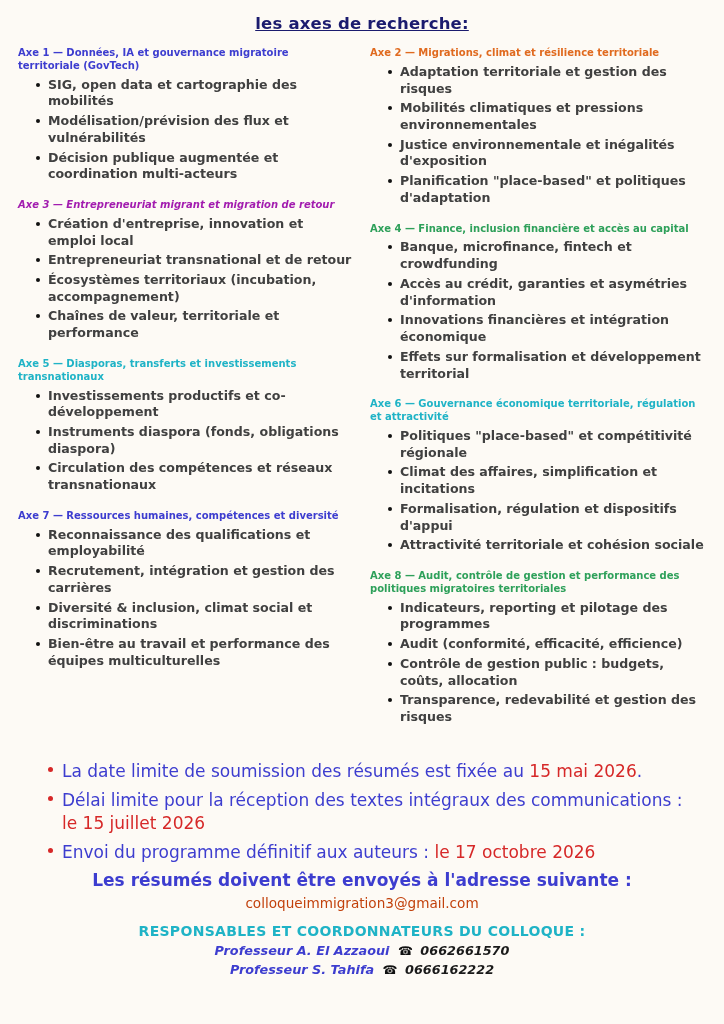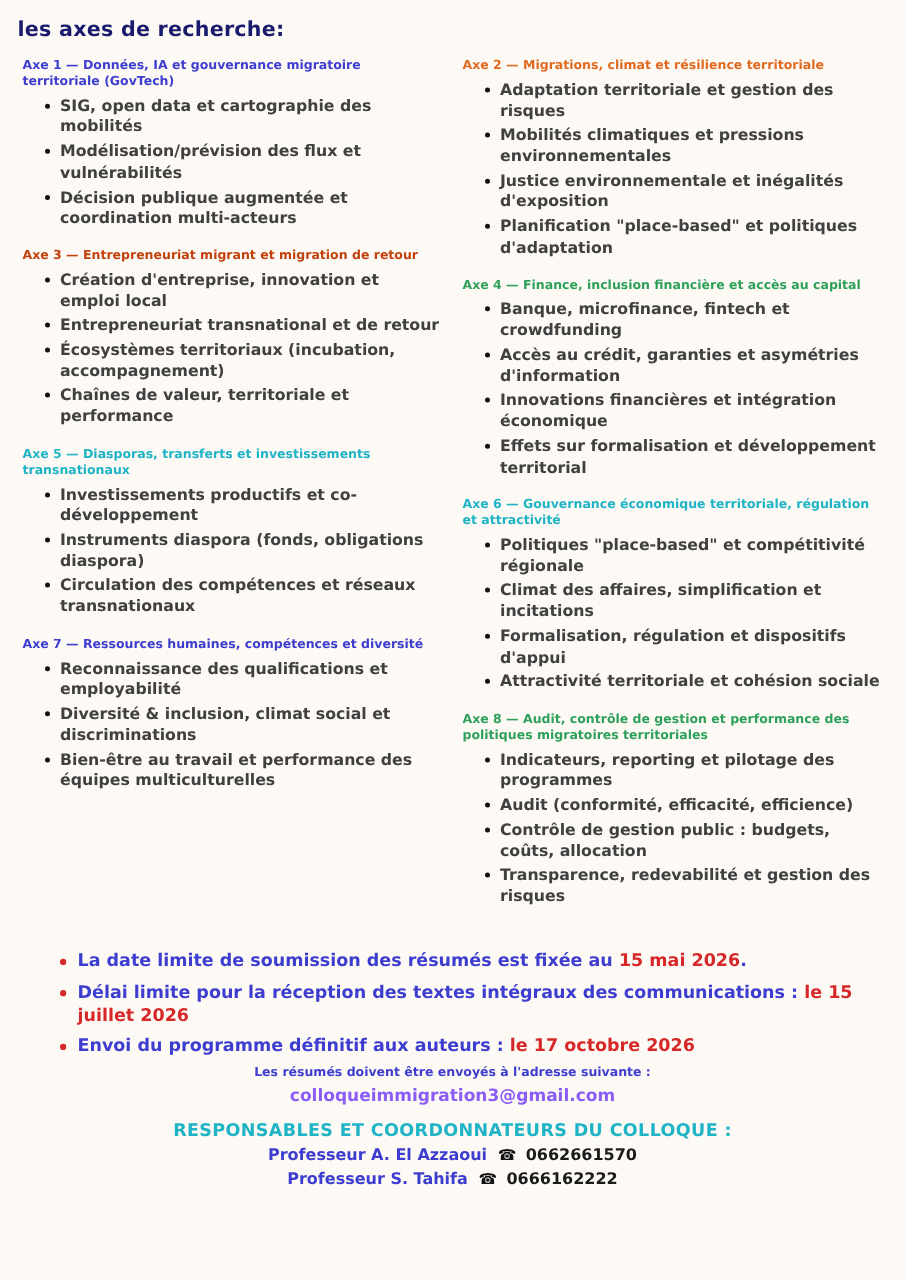--- a/index.html
+++ b/index.html
@@ -14,26 +14,27 @@
     color: #1a1a1a;
   }
   .page {
     position: relative;
     width: 724px;
     min-height: 1024px;
     box-sizing: border-box;
     padding: 10px 14px 8px 14px;
   }
   .doc-title {
-    text-align: left;
+    text-align: center;
     font-size: 16.5px;
     font-weight: bold;
     color: #1b1b6e;
     margin: 4px 0 14px 0;
     letter-spacing: 0.2px;
+    text-decoration: underline;
   }
   .columns {
     display: flex;
     align-items: flex-start;
     gap: 0px;
   }
   .col {
     width: 50%;
     box-sizing: border-box;
   }
@@ -41,21 +42,21 @@
   .col-right { padding-left: 8px; padding-right: 6px; }
 
   .axis-block { margin-bottom: 16px; }
   .axis-title {
     font-size: 10px;
     font-weight: bold;
     line-height: 1.28;
     margin: 0 0 4px 0;
   }
   .c-blue { color: #3d3dcf; }
-  .c-purple { color: #c2410c; }
+  .c-purple { color: #a21caf; font-style: italic; }
   .c-teal { color: #1fb3c6; }
   .c-green { color: #2ea05a; }
   .c-orange { color: #e06a1f; }
 
   ul.items {
     list-style: none;
     margin: 0;
     padding: 0 0 0 18px;
   }
   ul.items li {
@@ -83,67 +84,68 @@
     margin-top: 18px;
     padding: 0 18px;
   }
   ul.deadlines {
     list-style: none;
     margin: 0;
     padding: 0 0 0 16px;
   }
   ul.deadlines li {
     position: relative;
-    font-size: 14px;
-    font-weight: bold;
+    font-size: 17px;
+    font-weight: normal;
     line-height: 1.35;
     color: #3d3dcf;
     margin-bottom: 6px;
     padding-left: 14px;
   }
   ul.deadlines li:before {
     content: "";
     position: absolute;
     left: 0;
     top: 7px;
     width: 5px;
     height: 5px;
     background: #d62828;
     border-radius: 50%;
   }
   .hl { color: #d62828; }
 
   .submit-line {
     text-align: center;
-    font-size: 10px;
+    font-size: 17px;
     font-weight: bold;
     color: #3d3dcf;
     margin-top: 6px;
   }
   .email {
     text-align: center;
     font-size: 13.6px;
-    font-weight: bold;
-    color: #8b5cf6;
+    font-weight: normal;
+    color: #c2410c;
     margin-top: 5px;
   }
   .resp-head {
     text-align: center;
     font-size: 14px;
     font-weight: bold;
     color: #1fb3c6;
     letter-spacing: 0.3px;
     margin-top: 12px;
   }
   .resp-line {
     text-align: center;
     font-size: 12.8px;
     font-weight: bold;
     color: #3d3dcf;
     margin-top: 4px;
+    font-style: italic;
   }
   .phone-icon {
     display: inline-block;
     font-size: 12px;
     color: #111;
     margin: 0 3px 0 4px;
   }
   .phone-num { color: #1a1a1a; }
 </style>
 </head>
@@ -181,20 +183,21 @@
           <li>Investissements productifs et co-développement</li>
           <li>Instruments diaspora (fonds, obligations diaspora)</li>
           <li>Circulation des compétences et réseaux transnationaux</li>
         </ul>
       </div>
 
       <div class="axis-block">
         <div class="axis-title c-blue">Axe 7 — Ressources humaines, compétences et diversité</div>
         <ul class="items">
           <li>Reconnaissance des qualifications et employabilité</li>
+          <li>Recrutement, intégration et gestion des carrières</li>
           <li>Diversité &amp; inclusion, climat social et discriminations</li>
           <li>Bien-être au travail et performance des équipes multiculturelles</li>
         </ul>
       </div>
 
     </div>
 
     <div class="col col-right">
 
       <div class="axis-block">

